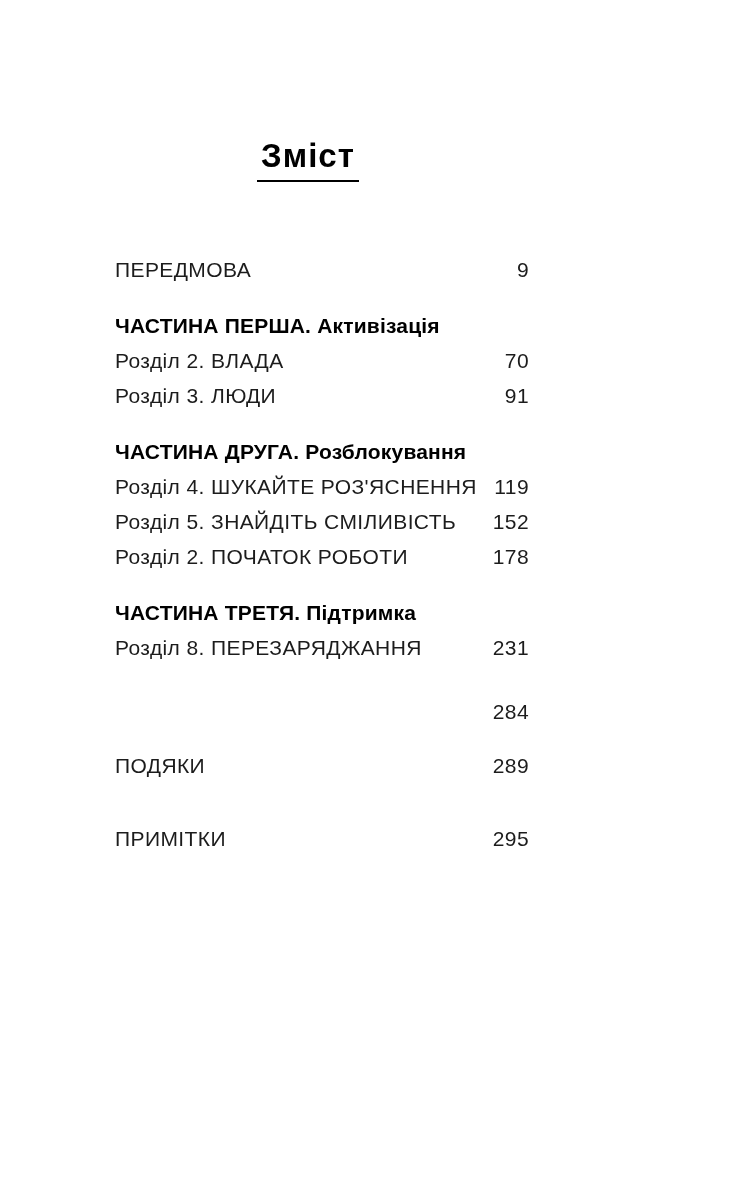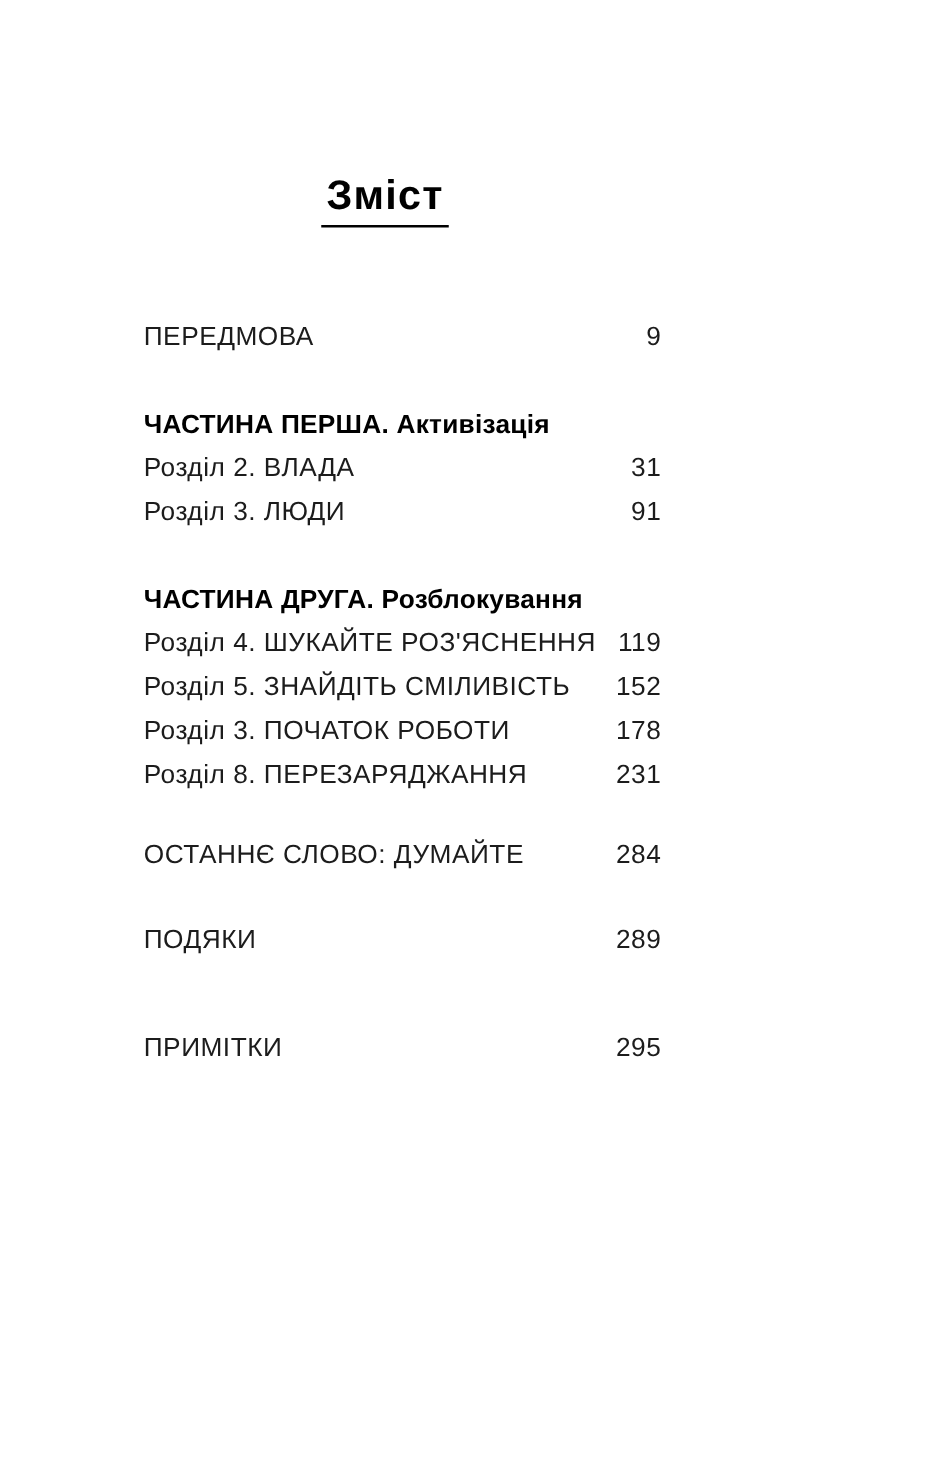--- a/index.html
+++ b/index.html
@@ -46,21 +46,21 @@
     font-weight: 400;
     letter-spacing: 0.4px;
     color: #1c1c1c;
   }
   .row.part {
     font-weight: 700;
     color: #000000;
     letter-spacing: 0.2px;
   }
   .gap {
-    margin-top: 35px;
+    margin-top: 21px;
   }
   .gap-block {
     margin-top: 32px;
   }
   .row.multiline {
     align-items: flex-end;
     line-height: 30px;
   }
   .label {
     white-space: pre;
@@ -88,59 +88,61 @@
     <div class="row">
       <span class="label">ПЕРЕДМОВА</span>
       <span class="num">9</span>
     </div>
 
     <div class="row part gap">
       <span class="label">ЧАСТИНА ПЕРША. Активізація</span>
     </div>
     <div class="row">
       <span class="label">Розділ 2. ВЛАДА</span>
-      <span class="num">31</span>
+      <span class="num">70</span>
     </div>
     <div class="row">
       <span class="label">Розділ 3. ЛЮДИ</span>
       <span class="num">91</span>
     </div>
 
     <div class="row part gap">
       <span class="label">ЧАСТИНА ДРУГА. Розблокування</span>
     </div>
     <div class="row">
       <span class="label">Розділ 4. ШУКАЙТЕ РОЗ'ЯСНЕННЯ</span>
       <span class="num">119</span>
     </div>
     <div class="row">
       <span class="label">Розділ 5. ЗНАЙДІТЬ СМІЛИВІСТЬ</span>
       <span class="num">152</span>
     </div>
     <div class="row">
-      <span class="label">Розділ 3. ПОЧАТОК РОБОТИ</span>
+      <span class="label">Розділ 2. ПОЧАТОК РОБОТИ</span>
       <span class="num">178</span>
     </div>
 
+    <div class="row part gap">
+      <span class="label">ЧАСТИНА ТРЕТЯ. Підтримка</span>
+    </div>
     <div class="row">
       <span class="label">Розділ 8. ПЕРЕЗАРЯДЖАННЯ</span>
       <span class="num">231</span>
     </div>
 
     <div class="row multiline gap-block">
       <span class="label-lines">
-        <span class="line">ОСТАННЄ СЛОВО: ДУМАЙТЕ</span>
       </span>
       <span class="num">284</span>
     </div>
 
     <div class="row gap">
       <span class="label">ПОДЯКИ</span>
       <span class="num">289</span>
     </div>
 
-    <div class="row" style="margin-top:52px">
+    <div class="row" style="margin-top:38px">
       <span class="label">ПРИМІТКИ</span>
       <span class="num">295</span>
     </div>
 
   </div>
 </div>
 
 </body></html>

